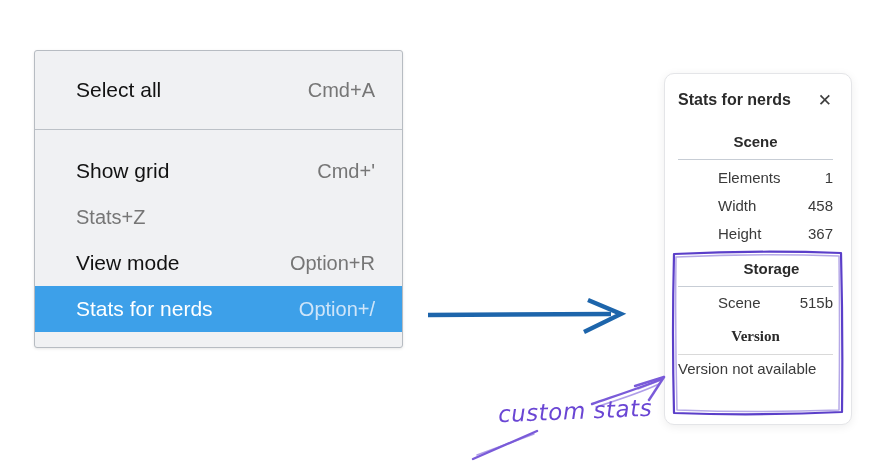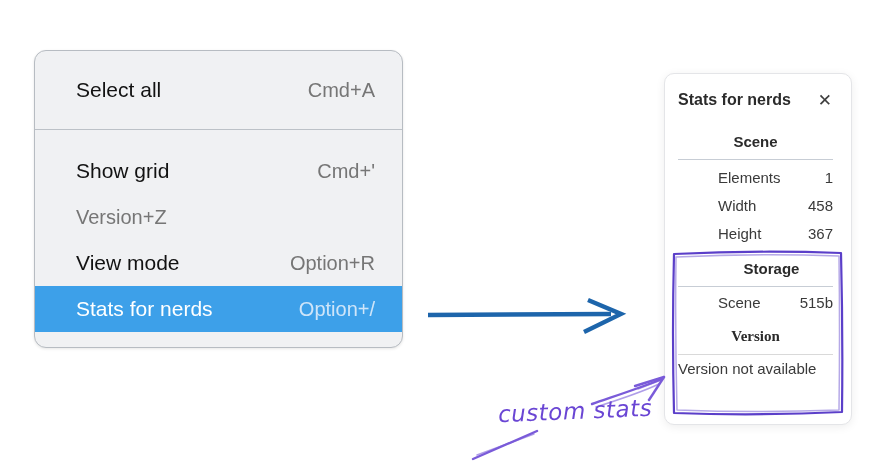--- a/index.html
+++ b/index.html
@@ -4,21 +4,21 @@
 <style>
   html,body{margin:0;padding:0;background:#fff;}
   .canvas{
     position:relative;width:873px;height:461px;overflow:hidden;background:#ffffff;
     font-family:"Liberation Sans",sans-serif;
   }
 
   
   .menu{
     position:absolute;left:34px;top:50px;width:369px;height:298px;
-    background:#f0f1f3;border:1px solid #b7bcc2;border-radius:12px;
+    background:#f0f1f3;border:1px solid #b7bcc2;border-radius:3px;
     box-shadow:0 1px 3px rgba(0,0,0,.10);box-sizing:border-box;
   }
   .menu-group-top{margin-top:16px;}
   .menu-divider{border-top:1px solid #bcc1c7;margin-top:16px;}
   .menu-group-bottom{padding-top:18px;}
   .menu-item{
     height:46px;display:flex;align-items:center;justify-content:space-between;
     padding:0 27px 0 41px;box-sizing:border-box;cursor:default;
   }
   .mi-label{font-size:21px;color:#121212;}
@@ -75,21 +75,21 @@
         <span class="mi-shortcut">Cmd+A</span>
       </div>
     </div>
     <div class="menu-divider"></div>
     <div class="menu-group-bottom">
       <div class="menu-item">
         <span class="mi-label">Show grid</span>
         <span class="mi-shortcut">Cmd+'</span>
       </div>
       <div class="menu-item">
-        <span class="mi-shortcut">Version+Z</span>
+        <span class="mi-shortcut">Stats+Z</span>
       </div>
       <div class="menu-item">
         <span class="mi-label">View mode</span>
         <span class="mi-shortcut">Option+R</span>
       </div>
       <div class="menu-item highlighted">
         <span class="mi-label">Stats for nerds</span>
         <span class="mi-shortcut">Option+/</span>
       </div>
     </div>

